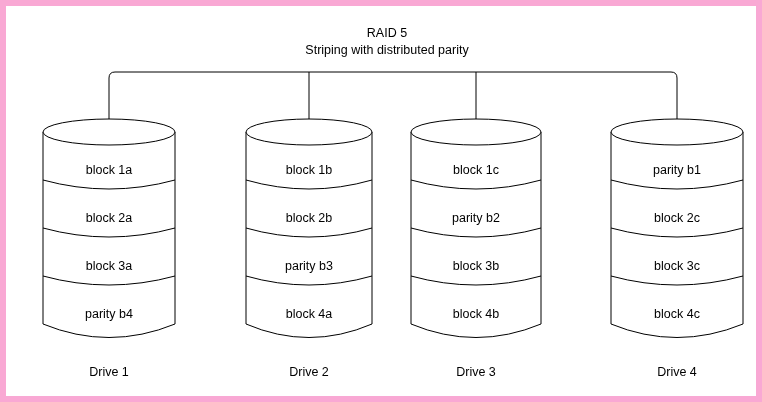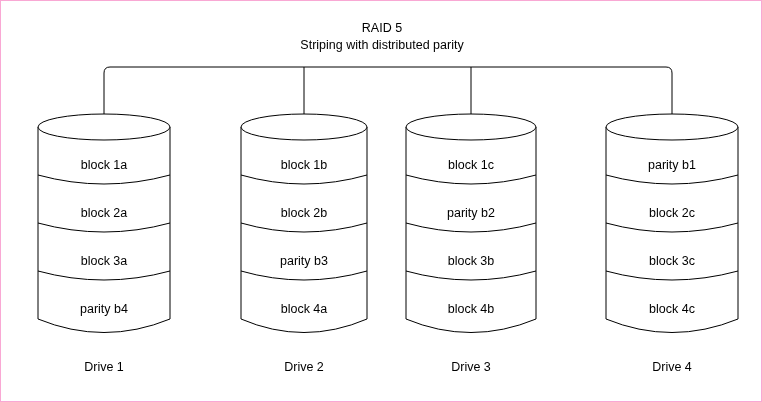--- a/index.html
+++ b/index.html
@@ -8,21 +8,21 @@
     background: #ffffff;
   }
   body {
     font-family: "Liberation Sans", sans-serif;
   }
   #diagram-frame {
     position: relative;
     width: 762px;
     height: 402px;
     box-sizing: border-box;
-    border: 1px solid #f9a8d4;
+    border: 6px solid #f9a8d4;
     background: #ffffff;
     overflow: hidden;
   }
   #diagram-svg {
     position: absolute;
     top: 0;
     left: 0;
     width: 762px;
     height: 402px;
     display: block;

